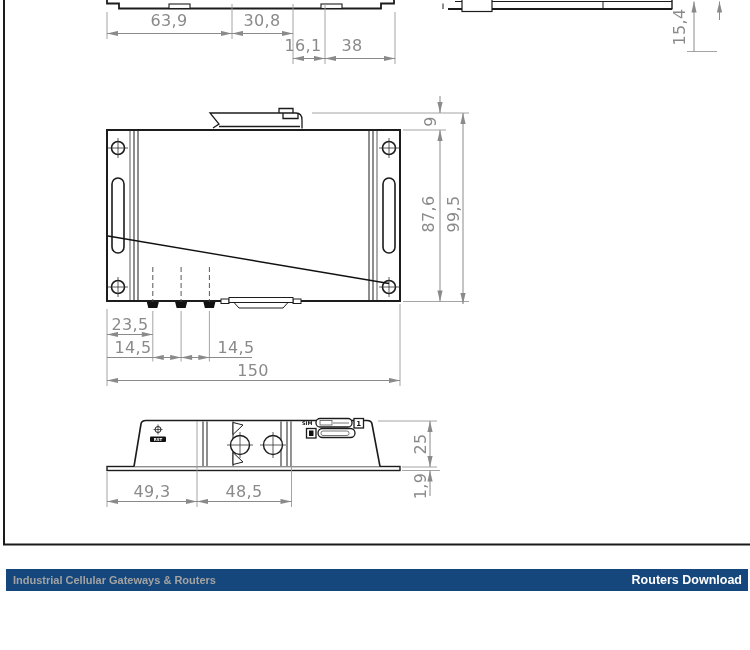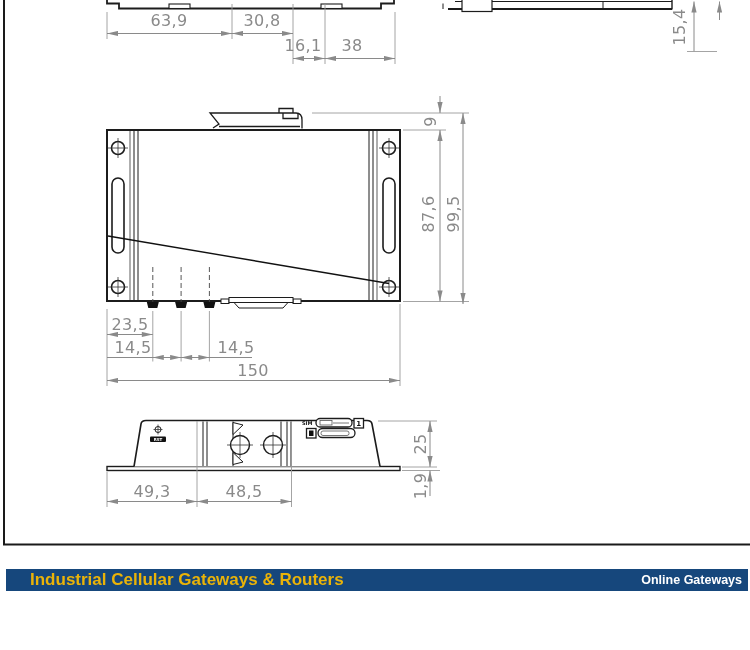--- a/index.html
+++ b/index.html
@@ -4,21 +4,21 @@
 <style>
   html,body{margin:0;padding:0;}
   body{width:750px;height:650px;position:relative;background:#ffffff;overflow:hidden;
        font-family:"Liberation Sans",sans-serif;}
   svg{position:absolute;left:0;top:0;}
   .dim{font-family:"DejaVu Sans",sans-serif;font-size:16px;fill:#8a8a8a;letter-spacing:.3px;}
   .dim-v{font-family:"DejaVu Sans",sans-serif;font-size:16px;fill:#8a8a8a;letter-spacing:.3px;}
   .tiny{font-family:"DejaVu Sans",sans-serif;font-weight:bold;}
   .footer-bar{position:absolute;left:6px;top:569px;width:742px;height:22px;background:#16477c;
       display:flex;align-items:center;justify-content:space-between;}
-  .footer-cat{margin-left:24px;color:#eab308;font-weight:bold;font-size:17px;white-space:nowrap;}
+  .footer-cat{margin-left:7px;color:#a3a3a3;font-weight:bold;font-size:11px;white-space:nowrap;}
   .footer-right{display:flex;align-items:center;height:100%;}
   .footer-dl{color:#fff;font-weight:bold;font-size:12.5px;margin-right:6px;white-space:nowrap;}
   .url-box{width:182px;height:15px;background:#fff;border:1px solid #222;display:flex;
       align-items:center;padding-left:6px;margin-right:13px;font-size:12px;color:#1a1a1a;white-space:nowrap;}
 </style>
 </head>
 <body>
 
 <svg width="750" height="650" viewBox="0 0 750 650">
   <defs>
@@ -234,15 +234,15 @@
     <text class="dim" x="152" y="497" text-anchor="middle">49,3</text>
     <text class="dim" x="244" y="497" text-anchor="middle">48,5</text>
     <text class="dim-v" transform="rotate(-90 421 444)" x="421" y="449" text-anchor="middle">25</text>
     <text class="dim-v" transform="rotate(-90 421 486)" x="421" y="491" text-anchor="middle">1,9</text>
   </g>
 </svg>
 
 <div class="footer-bar" style="background: rgb(22, 71, 124);">
   <span class="footer-cat">Industrial Cellular Gateways &amp; Routers</span>
   <div class="footer-right">
-    <span class="footer-dl">Online Gateways</span>
+    <span class="footer-dl">Routers Download</span>
   </div>
 </div>
 
 </body></html>

